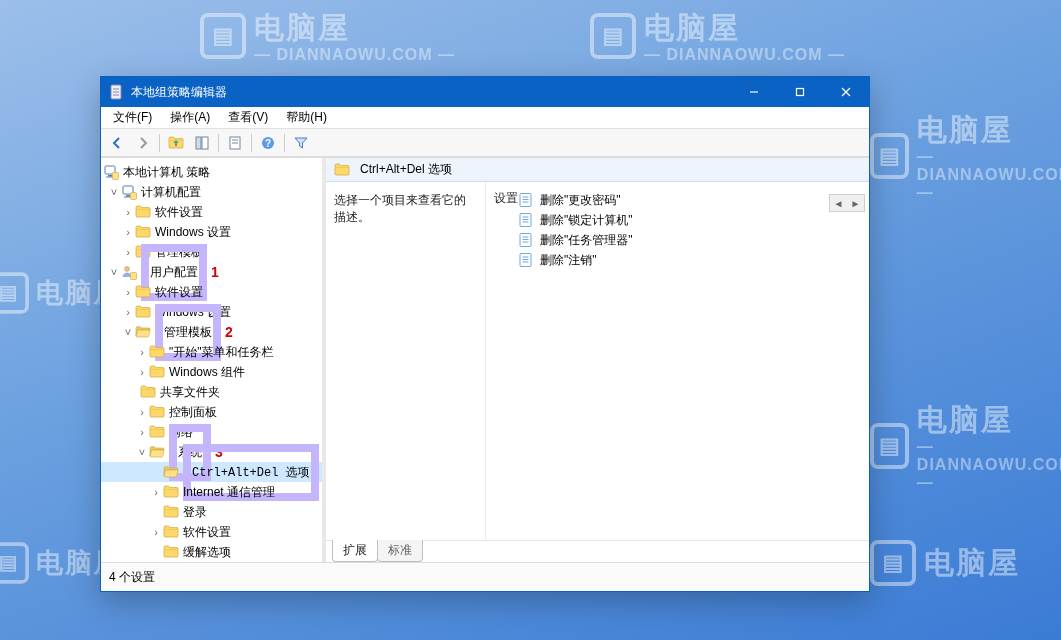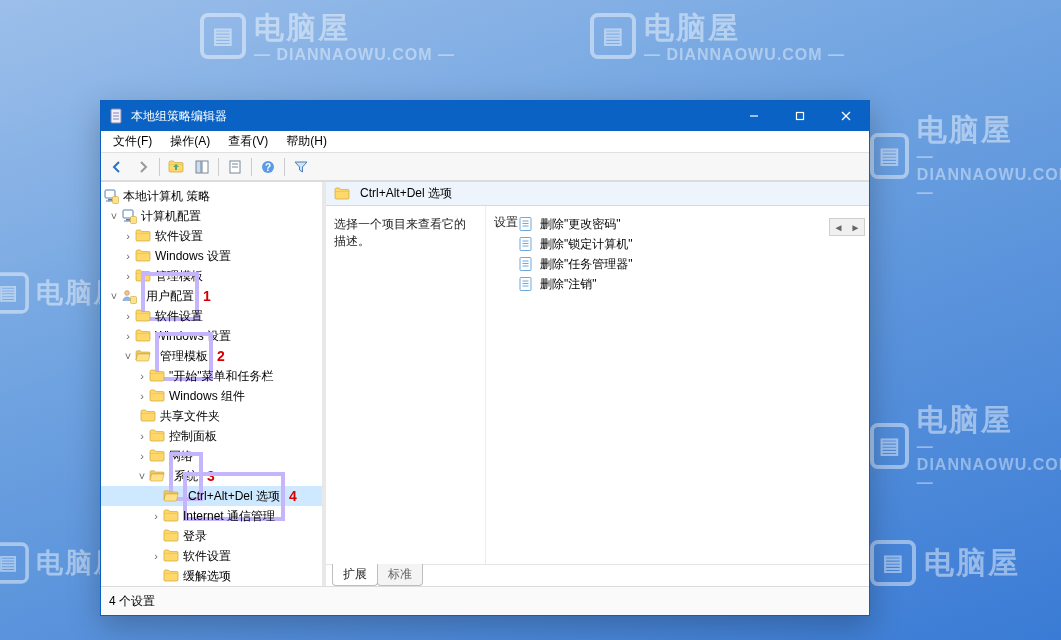--- a/index.html
+++ b/index.html
@@ -18,21 +18,21 @@
   .wm2 { top: 8px; left: 590px; }
   .wm3 { top: 110px; left: 870px; }
   .wm4 { top: 270px; left: -20px; transform: scale(.9);}
   .wm5 { top: 400px; left: 870px; }
   .wm6 { top: 540px; left: 870px; }
   .wm7 { top: 540px; left: -20px; transform: scale(.9);}
 
   .window {
     position: absolute; top: 76px; left: 100px; width: 770px; height: 516px;
     background: #fff; border: 1px solid #0a60c0; box-shadow: 0 10px 30px rgba(0,0,0,.25);
-    display: flex; flex-direction: column; margin-top: 24px;
+    display: flex; flex-direction: column;
   }
   .titlebar {
     height: 30px; background: #0a63c4; color: #fff; display: flex; align-items: center;
     padding-left: 8px; justify-content: space-between;
   }
   .titlebar .title { display:flex; align-items:center; gap:6px; font-size:12px;}
   .titlebar .title .app-icon { width:16px; height:16px; display:inline-flex; }
   .win-controls { display:flex; }
   .win-btn { width:46px; height:30px; display:flex; align-items:center; justify-content:center; color:#fff; }
 
@@ -52,21 +52,21 @@
   .tree { list-style:none; }
   .tree-row { display:flex; align-items:center; height:20px; padding-right:4px; white-space:nowrap;}
   .tw { display:inline-block; width:14px; text-align:center; color:#6a6a6a; font-size:11px; user-select:none;}
   .folder-icon { width:16px; height:16px; margin-right:4px; display:inline-flex; flex-shrink:0;}
   .folder-icon svg, .app-icon svg, .gp-icon svg, .item-icon svg { width:100%; height:100%; }
   .gp-icon { width:16px; height:16px; margin-right:4px; display:inline-flex; flex-shrink:0;}
   .tree-label {}
   .tree-row.selected { background:#cde8ff; }
   .tree-row.selected .tree-label { }
 
-  .red-box { border:4px solid #c4b5fd; padding:12px 1px; }
+  .red-box { border:8px solid #c4b5fd; padding:12px 1px;font-family:Liberation Mono, monospace; }
   .red-no { color:#d40000; font-weight:700; font-size:14px; margin-left:4px;}
 
   .right-pane { flex:1; display:flex; flex-direction:column; min-width:0;}
   .heading { height:24px; background:#eef4fb; border-bottom:1px solid #d0dbe8; display:flex; align-items:center; padding:0 8px; gap:6px;}
   .heading .folder-icon { }
   .content-area { flex:1; display:flex; min-height:0;}
   .desc-col { width:160px; padding:10px 8px; border-right:1px solid #ececec; color:#222;}
   .list-col { flex:1; display:flex; padding:8px 4px 0 8px; min-width:0;}
   .list-hdr { color:#222; margin-bottom:8px;}
   .setting-list { flex:1; overflow:auto;}

